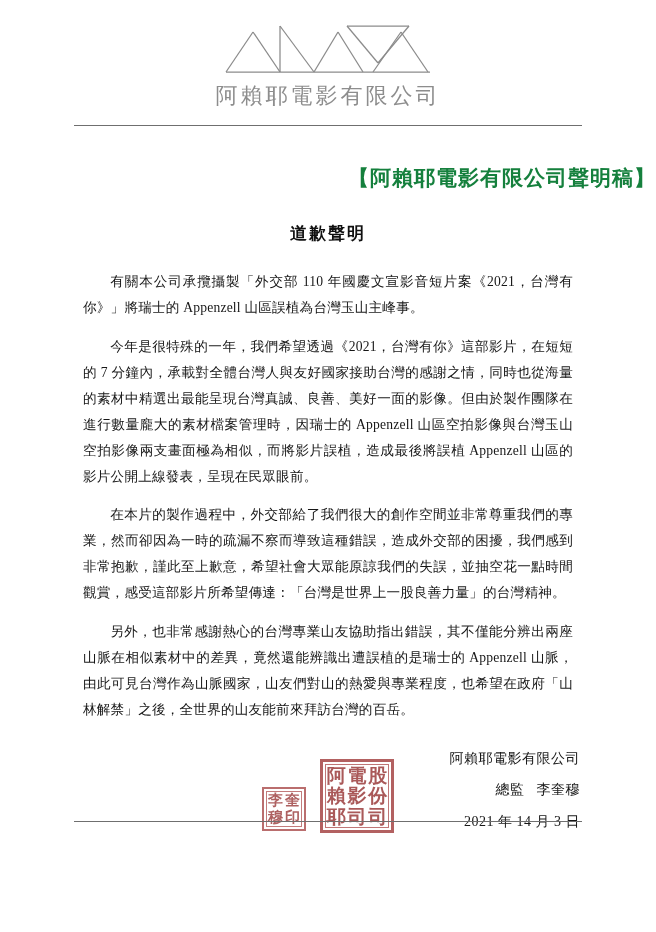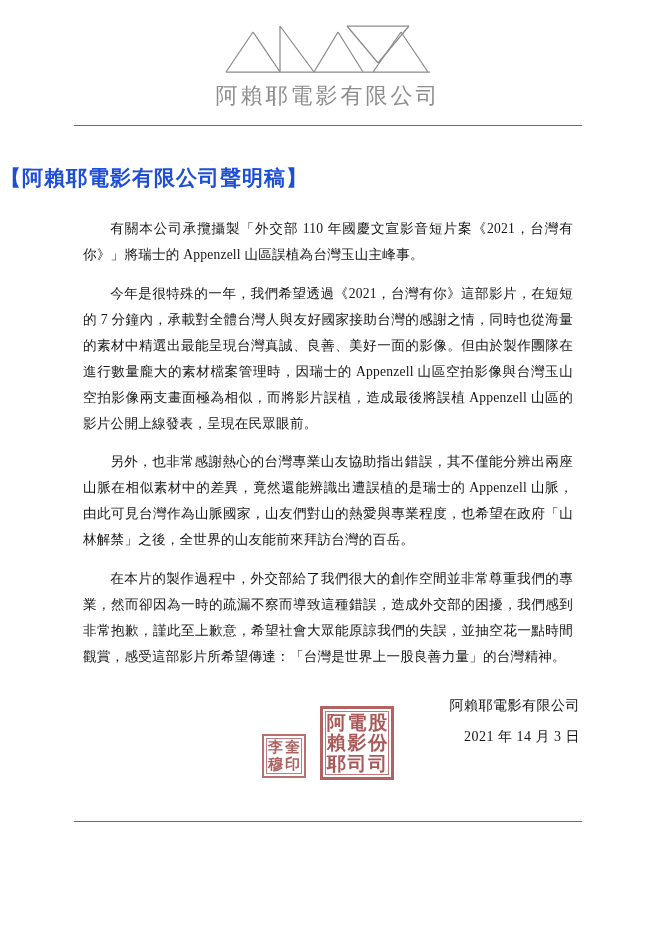--- a/index.html
+++ b/index.html
@@ -56,25 +56,25 @@
     margin: 16px auto 0 auto;
     border-top: 1.3px solid #6f6f6f;
   }
   .rule-bottom {
     margin: 0 auto;
   }
 
   
   .doc-title {
     margin-top: 38px;
-    text-align: left;
+    text-align: right;
     font-size: 21px;
     font-weight: bold;
     letter-spacing: 1px;
-    color: #1d4ed8;
+    color: #15803d;
   }
   .doc-subtitle {
     margin-top: 30px;
     text-align: center;
     font-size: 17px;
     font-weight: bold;
     letter-spacing: 2px;
     color: #101010;
   }
 
@@ -202,26 +202,27 @@
 
       <line x1="150" y1="50" x2="178" y2="10"></line>
       <line x1="178" y1="10" x2="205" y2="50"></line>
     </svg>
     <div class="letterhead-name">阿賴耶電影有限公司</div>
   </div>
 
   <div class="rule"></div>
 
   <div class="doc-title">【阿賴耶電影有限公司聲明稿】</div>
+  <div class="doc-subtitle">道歉聲明</div>
 
   <div class="body-block">
     <p class="para">有關本公司承攬攝製「外交部 110 年國慶文宣影音短片案《2021，台灣有你》」將瑞士的 Appenzell 山區誤植為台灣玉山主峰事。</p>
     <p class="para">今年是很特殊的一年，我們希望透過《2021，台灣有你》這部影片，在短短的 7 分鐘內，承載對全體台灣人與友好國家接助台灣的感謝之情，同時也從海量的素材中精選出最能呈現台灣真誠、良善、美好一面的影像。但由於製作團隊在進行數量龐大的素材檔案管理時，因瑞士的 Appenzell 山區空拍影像與台灣玉山空拍影像兩支畫面極為相似，而將影片誤植，造成最後將誤植 Appenzell 山區的影片公開上線發表，呈現在民眾眼前。</p>
+    <p class="para">在本片的製作過程中，外交部給了我們很大的創作空間並非常尊重我們的專業，然而卻因為一時的疏漏不察而導致這種錯誤，造成外交部的困擾，我們感到非常抱歉，謹此至上歉意，希望社會大眾能原諒我們的失誤，並抽空花一點時間觀賞，感受這部影片所希望傳達：「台灣是世界上一股良善力量」的台灣精神。</p>
     <p class="para">另外，也非常感謝熱心的台灣專業山友協助指出錯誤，其不僅能分辨出兩座山脈在相似素材中的差異，竟然還能辨識出遭誤植的是瑞士的 Appenzell 山脈，由此可見台灣作為山脈國家，山友們對山的熱愛與專業程度，也希望在政府「山林解禁」之後，全世界的山友能前來拜訪台灣的百岳。</p>
-    <p class="para">在本片的製作過程中，外交部給了我們很大的創作空間並非常尊重我們的專業，然而卻因為一時的疏漏不察而導致這種錯誤，造成外交部的困擾，我們感到非常抱歉，謹此至上歉意，希望社會大眾能原諒我們的失誤，並抽空花一點時間觀賞，感受這部影片所希望傳達：「台灣是世界上一股良善力量」的台灣精神。</p>
   </div>
 
   <div class="sign-area">
 
     <div class="seals">
 
       <div class="seal seal-personal">
         <div class="seal-inner">
           <div class="seal-glyph">李</div>
           <div class="seal-glyph">奎</div>
@@ -241,20 +242,23 @@
           <div class="seal-glyph">耶</div>
           <div class="seal-glyph">司</div>
           <div class="seal-glyph">司</div>
         </div>
       </div>
 
     </div>
 
     <div class="sign-lines">
       <div class="sign-line">阿賴耶電影有限公司</div>
+      <div class="sign-line">
+        <span>總監</span><span class="sign-role-gap"></span><span>李奎穆</span>
+      </div>
       <div class="sign-line">2021 年 14 月 3 日</div>
     </div>
   </div>
 
   <div class="bottom-rule-wrap">
     <div class="rule rule-bottom"></div>
   </div>
 
 </div>
 

